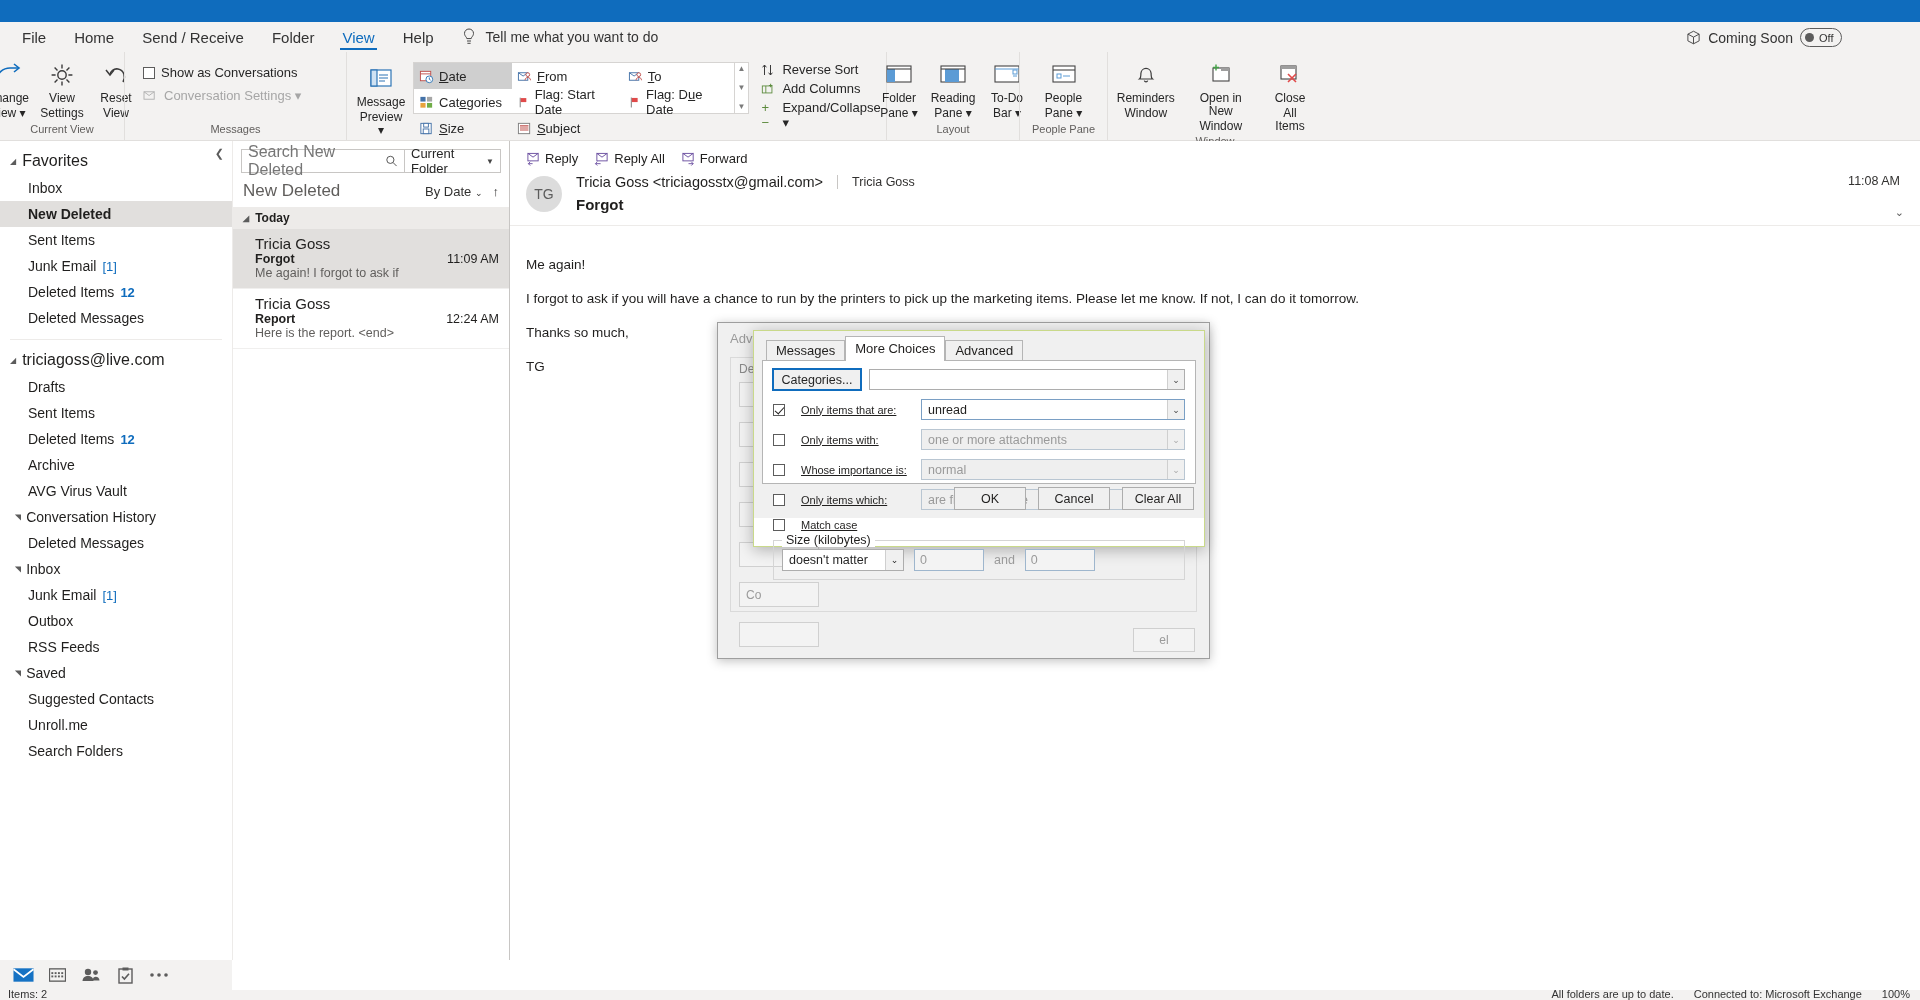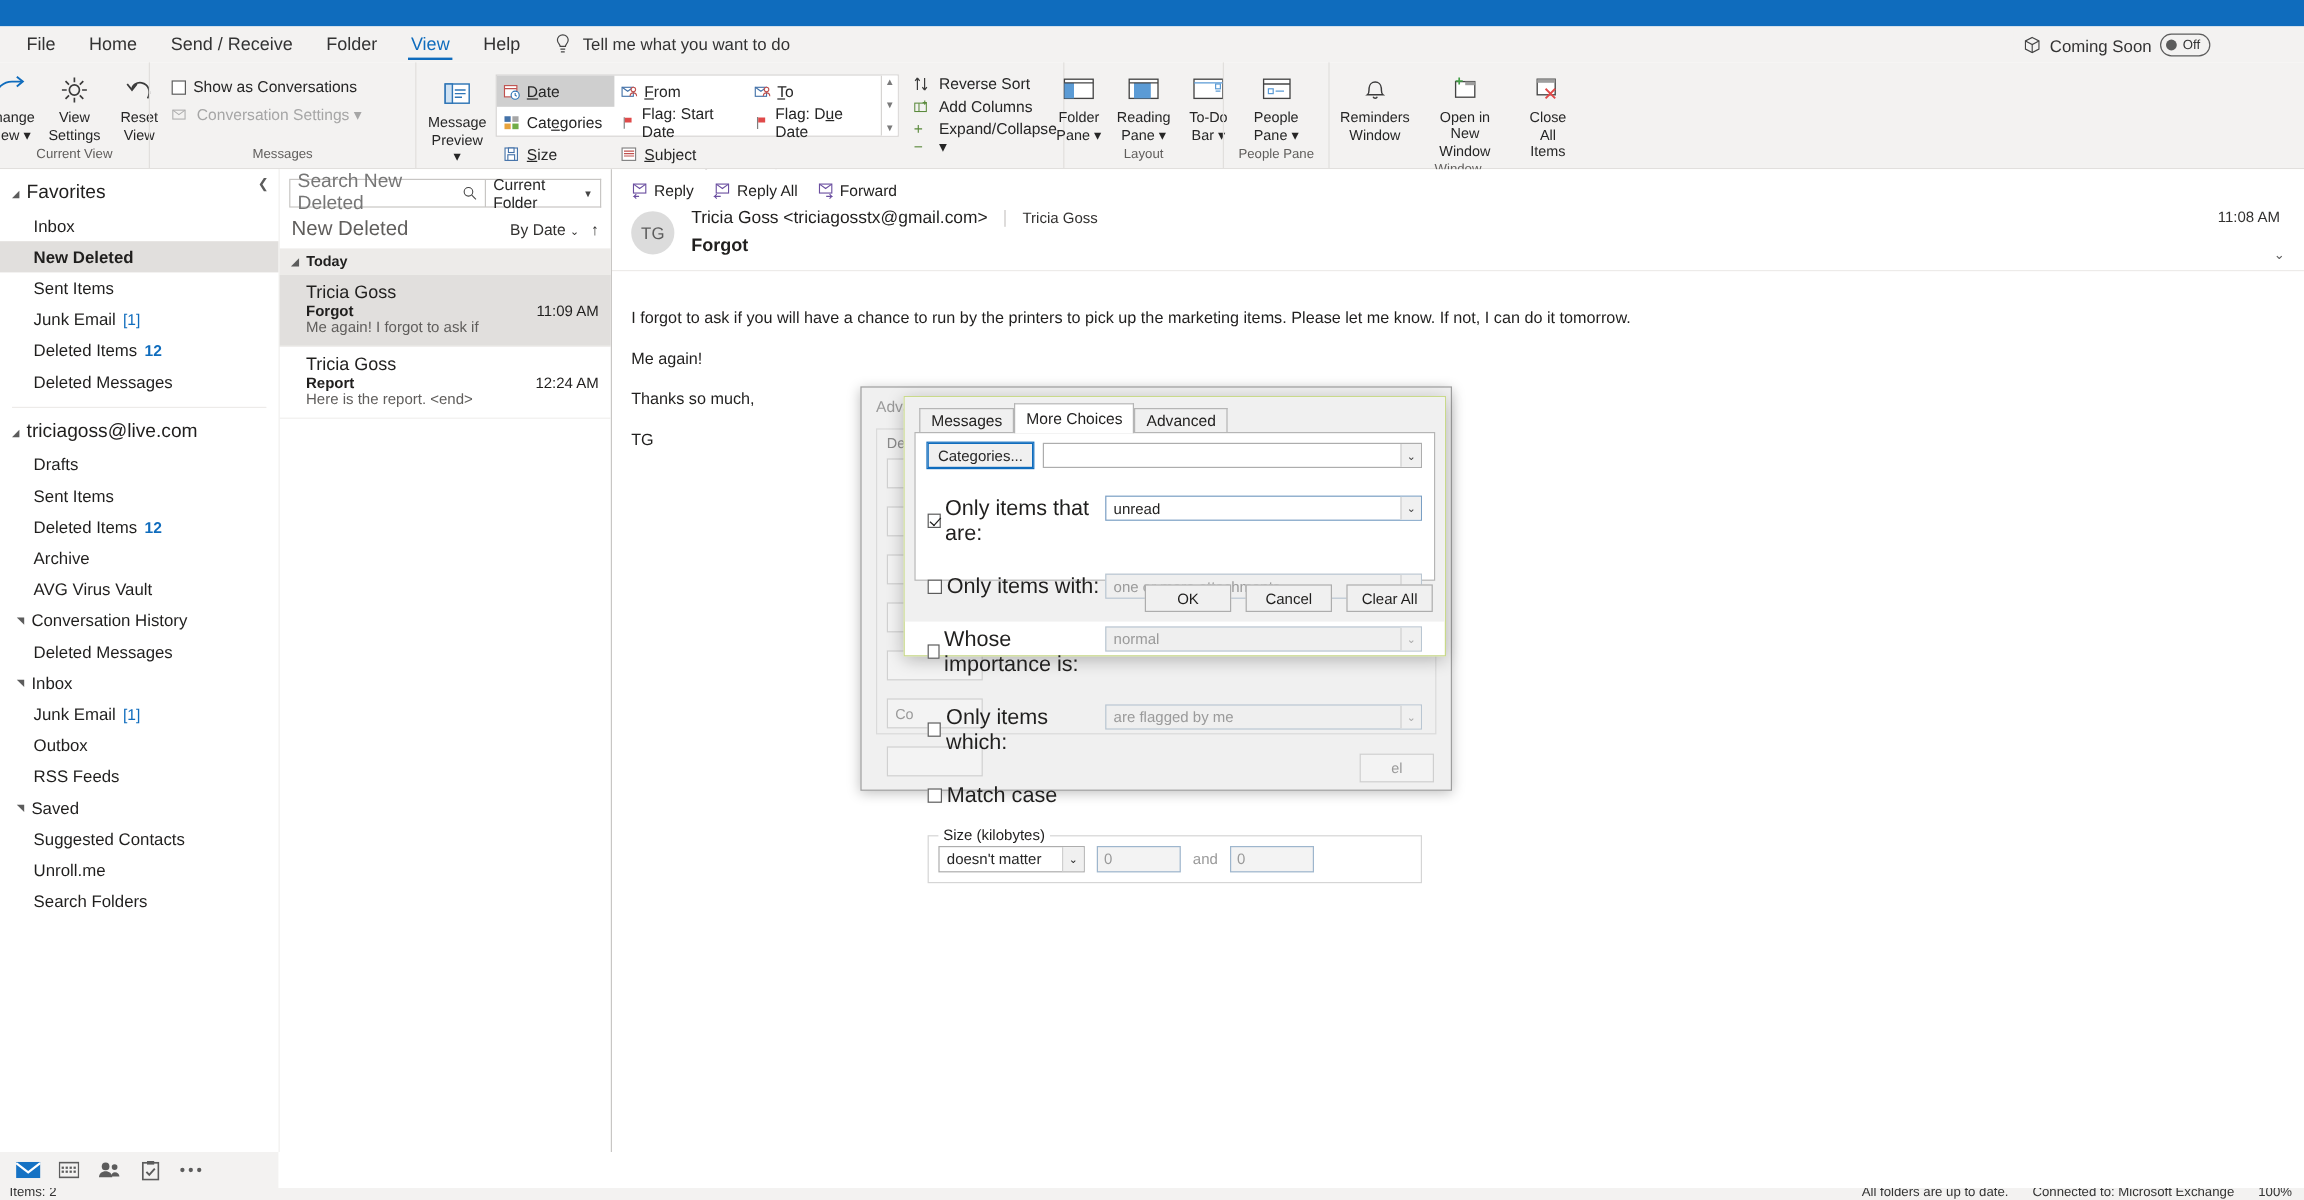--- a/index.html
+++ b/index.html
@@ -185,22 +185,22 @@
   .tabs { display:flex; align-items:flex-end; height:22px; padding-left:4px; gap:0; }
   .tab {
     border:1px solid #b5b5b5; border-bottom:none; background:#f0f0f0; padding:2px 9px;
     font-size:13px; color:#201f1e; height:21px; cursor:default; position:relative;
   }
   .tab.active { background:#fff; height:25px; z-index:2; padding-top:4px; }
   .tabpane {
     background:#fff; border:1px solid #b5b5b5; margin-top:-1px; position:relative;
     height:124px; padding:8px 10px;
   }
-  .frow { display:flex; margin-bottom:23px; gap:0; }
-  .flabel { font-size:18px; color:#201f1e; display:flex; align-items:center; gap:4px; width:148px; }
+  .frow { display:flex; align-items:center; margin-bottom:9px; gap:0; }
+  .flabel { font-size:11px; color:#201f1e; display:flex; align-items:center; gap:16px; width:148px;text-decoration:underline; }
   .cbx { width:12px; height:12px; border:1px solid #5c5c5c; background:#fff; position:relative; display:inline-block; }
   .cbx.on:after {
     content:""; position:absolute; left:3px; top:0px; width:4px; height:8px;
     border:solid #201f1e; border-width:0 1.5px 1.5px 0; transform:rotate(42deg);
   }
   .catbtn {
     width:88px; height:21px; border:1px solid #0f6cbd; outline:1px solid #0f6cbd;
     background:#f0f0f0; font-size:12.5px; display:flex; align-items:center;
     justify-content:center; cursor:default; margin-left:6px;
   }
@@ -711,22 +711,22 @@
           <span class="vbar"></span>
           <span class="toname">Tricia Goss</span>
         </div>
         <div class="subject">Forgot</div>
       </div>
       <div class="time">11:08 AM</div>
       <div class="chev">⌄</div>
     </div>
 
     <div class="body">
+      <div>Me again!</div>
       <div>I forgot to ask if you will have a chance to run by the printers to pick up the marketing items. Please let me know. If not, I can do it tomorrow.</div>
-      <div>Me again!</div>
       <div>Thanks so much,</div>
       <div>TG</div>
     </div>
   </div>
 </div>
 
 <div class="dlg-back">
   <div class="dtitle">Adva</div>
   <div class="dclose">✕</div>
   <div class="panel">

